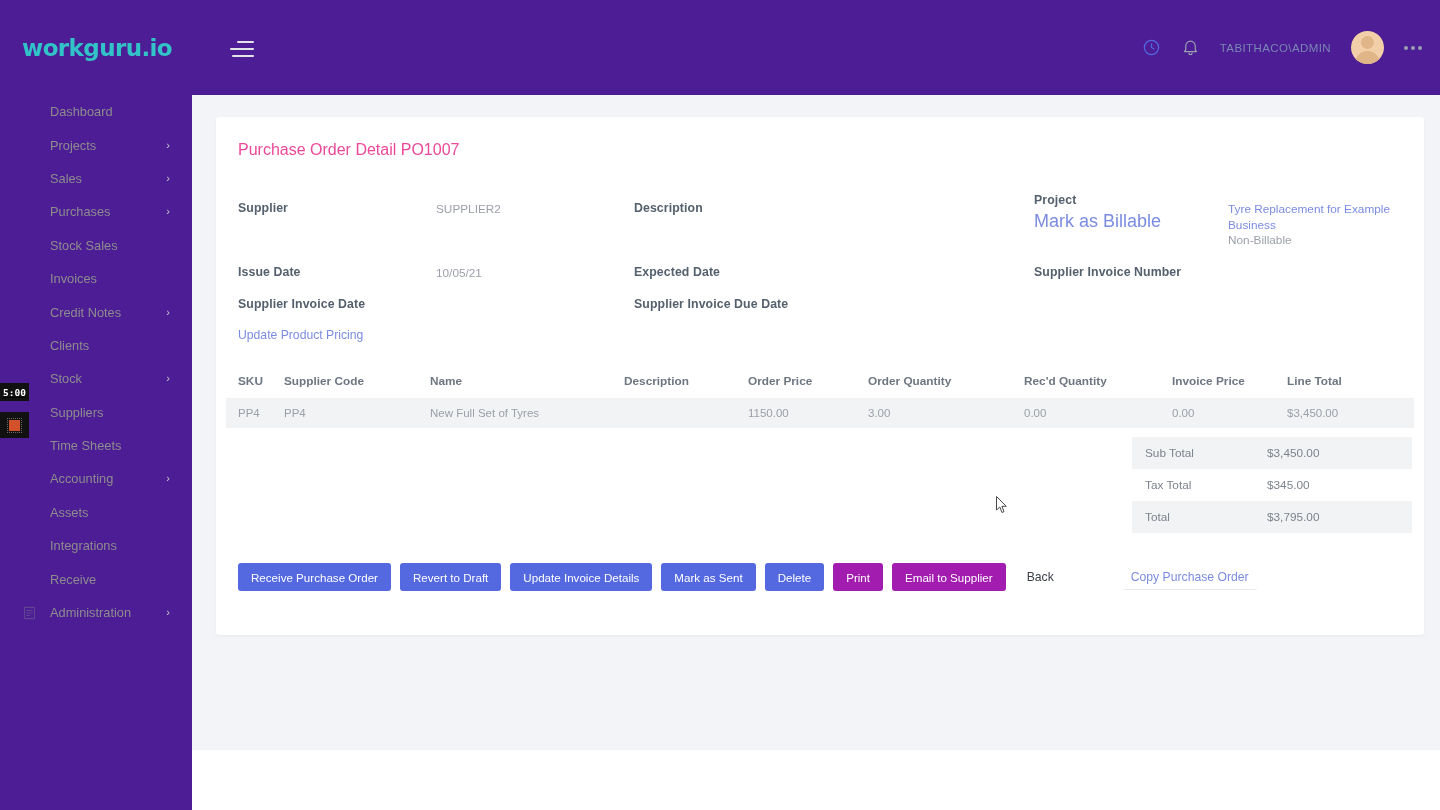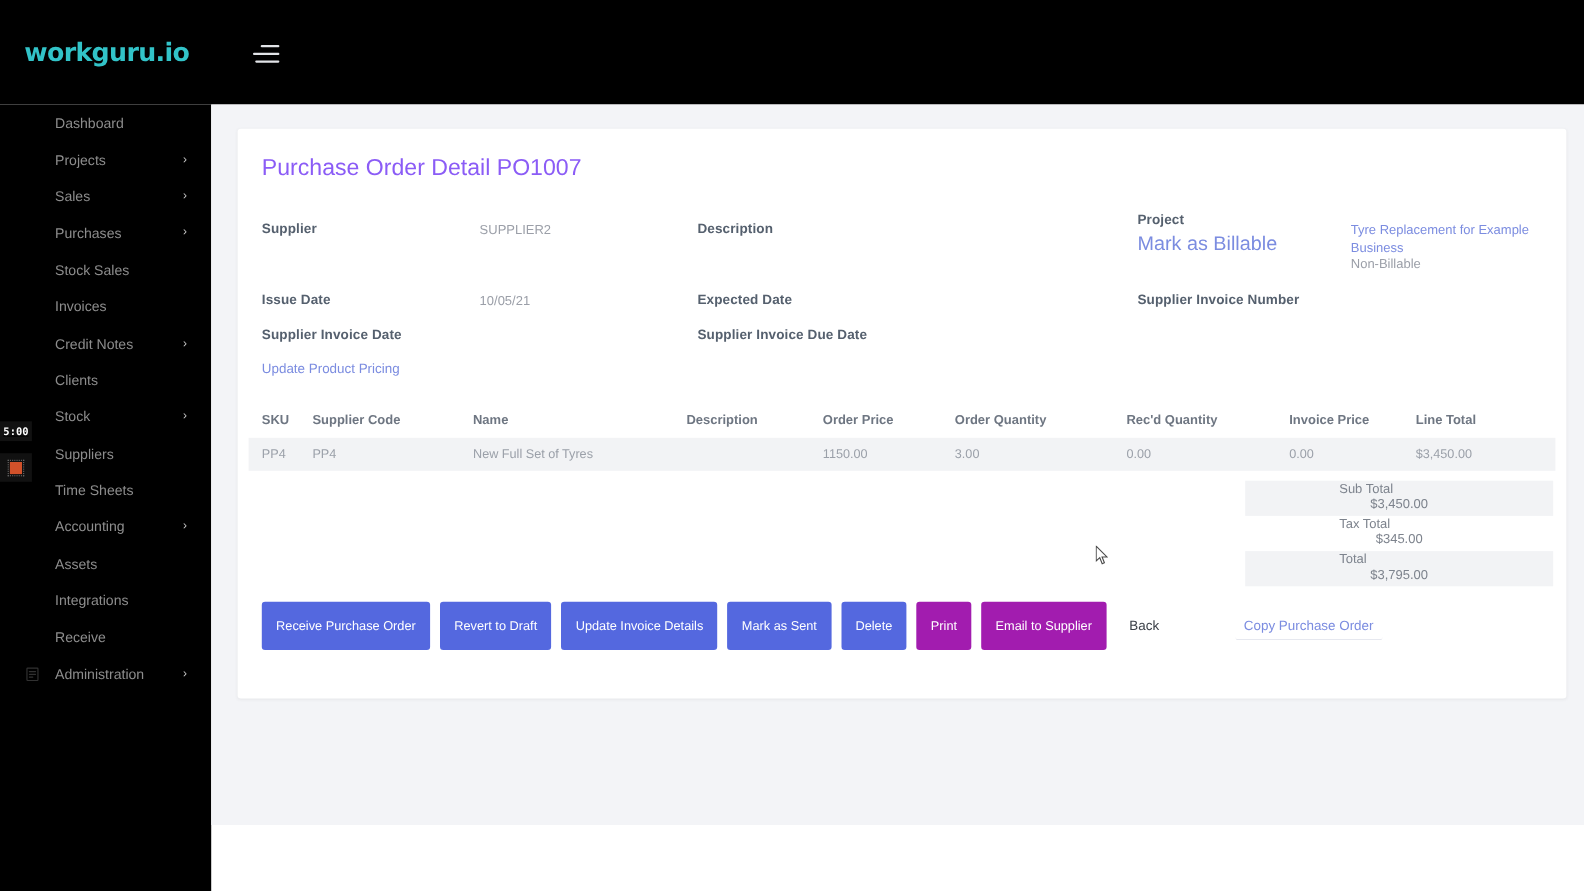--- a/index.html
+++ b/index.html
@@ -13,21 +13,21 @@
   #app {
     position: relative;
     width: 1440px; height: 810px;
     background: #ffffff;
   }
 
   
   .topbar {
     position: absolute; top: 0; left: 0;
     width: 1440px; height: 95px;
-    background: #000000;
+    background: #4c1d95;
     display: flex; align-items: center; gap: 28px;
   }
   .logo {
     margin-left: 22px;
     font-family: "DejaVu Sans", sans-serif;
     font-size: 23px;
     font-weight: 700;
     letter-spacing: -0.6px;
     color: #32c3c8;
   }
@@ -72,21 +72,21 @@
   }
   .dots {
     display: flex; gap: 3px; align-items: center; cursor: pointer;
   }
   .dots i { width: 4px; height: 4px; border-radius: 50%; background: #9aa0ad; display: block; }
 
   
   .sidebar {
     position: absolute; top: 95px; left: 0;
     width: 192px; height: 715px;
-    background: #000000;
+    background: #4c1d95;
   }
   .nav-item {
     height: 33.4px;
     display: flex; align-items: center;
     padding-left: 50px; padding-right: 22px;
     font-size: 12.8px; color: #8d8d8d;
     cursor: pointer; position: relative;
   }
   .nav-item .chev {
     margin-left: auto; font-size: 11px; color: #c8c8c8; line-height: 1;
@@ -133,21 +133,21 @@
     position: absolute;
     left: 24px; top: 22px;
     width: 1208px; height: 518px;
     background: #ffffff;
     border-radius: 3px;
     box-shadow: 0 1px 3px rgba(0,0,0,0.05);
   }
 
   .card-title {
     position: absolute; left: 22px; top: 24px;
-    font-size: 21px; color: #8b5cf6; font-weight: 400;
+    font-size: 16px; color: #ec4899; font-weight: 400;
   }
 
   
   .field-label {
     position: absolute;
     font-size: 12.3px; color: #55606e; font-weight: 600;
     letter-spacing: .1px;
   }
   .field-value {
     position: absolute;
@@ -184,33 +184,33 @@
   .c-iprice{ width: 115px; }
   .c-ltot  { width: 100px; }
 
   
   .totals {
     position: absolute; right: 12px; top: 320px;
     width: 280px;
   }
   .tot-row {
     height: 32px; display: flex; align-items: center;
-    font-size: 11.8px; color: #7d838d; flex-direction: column;
+    font-size: 11.8px; color: #7d838d;
   }
   .tot-row.alt { background: #f2f3f5; }
   .tot-row .lbl { width: 135px; padding-left: 13px; }
   .tot-row .val { }
 
   
   .btnbar {
     position: absolute; left: 22px; bottom: 44px;
     display: flex; align-items: center; gap: 9px;
   }
   .btn {
-    height: 44px; border: none; border-radius: 3px;
+    height: 28px; border: none; border-radius: 3px;
     font-family: "Liberation Sans", sans-serif;
     font-size: 11.6px; color: #ffffff;
     padding: 0 13px; cursor: pointer;
     display: flex; align-items: center; justify-content: center;
     white-space: nowrap;
   }
   .btn-blue { background: #5468df; }
   .btn-teal { background: #a21caf; }
   .btn-plain {
     background: transparent; color: #3b4048;
@@ -237,20 +237,45 @@
 
   <div class="topbar">
     <div class="logo">workguru.io</div>
 
     <div class="hamburger">
       <span></span>
       <span></span>
       <span></span>
     </div>
 
+    <div class="topbar-right">
+      <div class="icon-btn">
+        <svg width="19" height="19" viewBox="0 0 24 24" fill="none" stroke="#5468df" stroke-width="1.6">
+          <circle cx="12" cy="12" r="9"></circle>
+          <path d="M12 7.5V12l3 2" stroke-linecap="round"></path>
+        </svg>
+      </div>
+
+      <div class="icon-btn">
+        <svg width="19" height="19" viewBox="0 0 24 24" fill="none" stroke="#9ba1b0" stroke-width="1.5">
+          <path d="M18 15V10a6 6 0 10-12 0v5l-1.6 2.2h15.2L18 15z" stroke-linejoin="round"></path>
+          <path d="M10 19a2 2 0 004 0" stroke-linecap="round"></path>
+        </svg>
+      </div>
+
+      <div class="user-name">TABITHACO\ADMIN</div>
+
+      <div class="avatar"></div>
+
+      <div class="dots">
+        <i></i>
+        <i></i>
+        <i></i>
+      </div>
+    </div>
   </div>
 
   <div class="sidebar">
 
     <div class="nav-item">
       <span>Dashboard</span>
     </div>
     <div class="nav-item">
       <span>Projects</span>
       <span class="chev">›</span>

